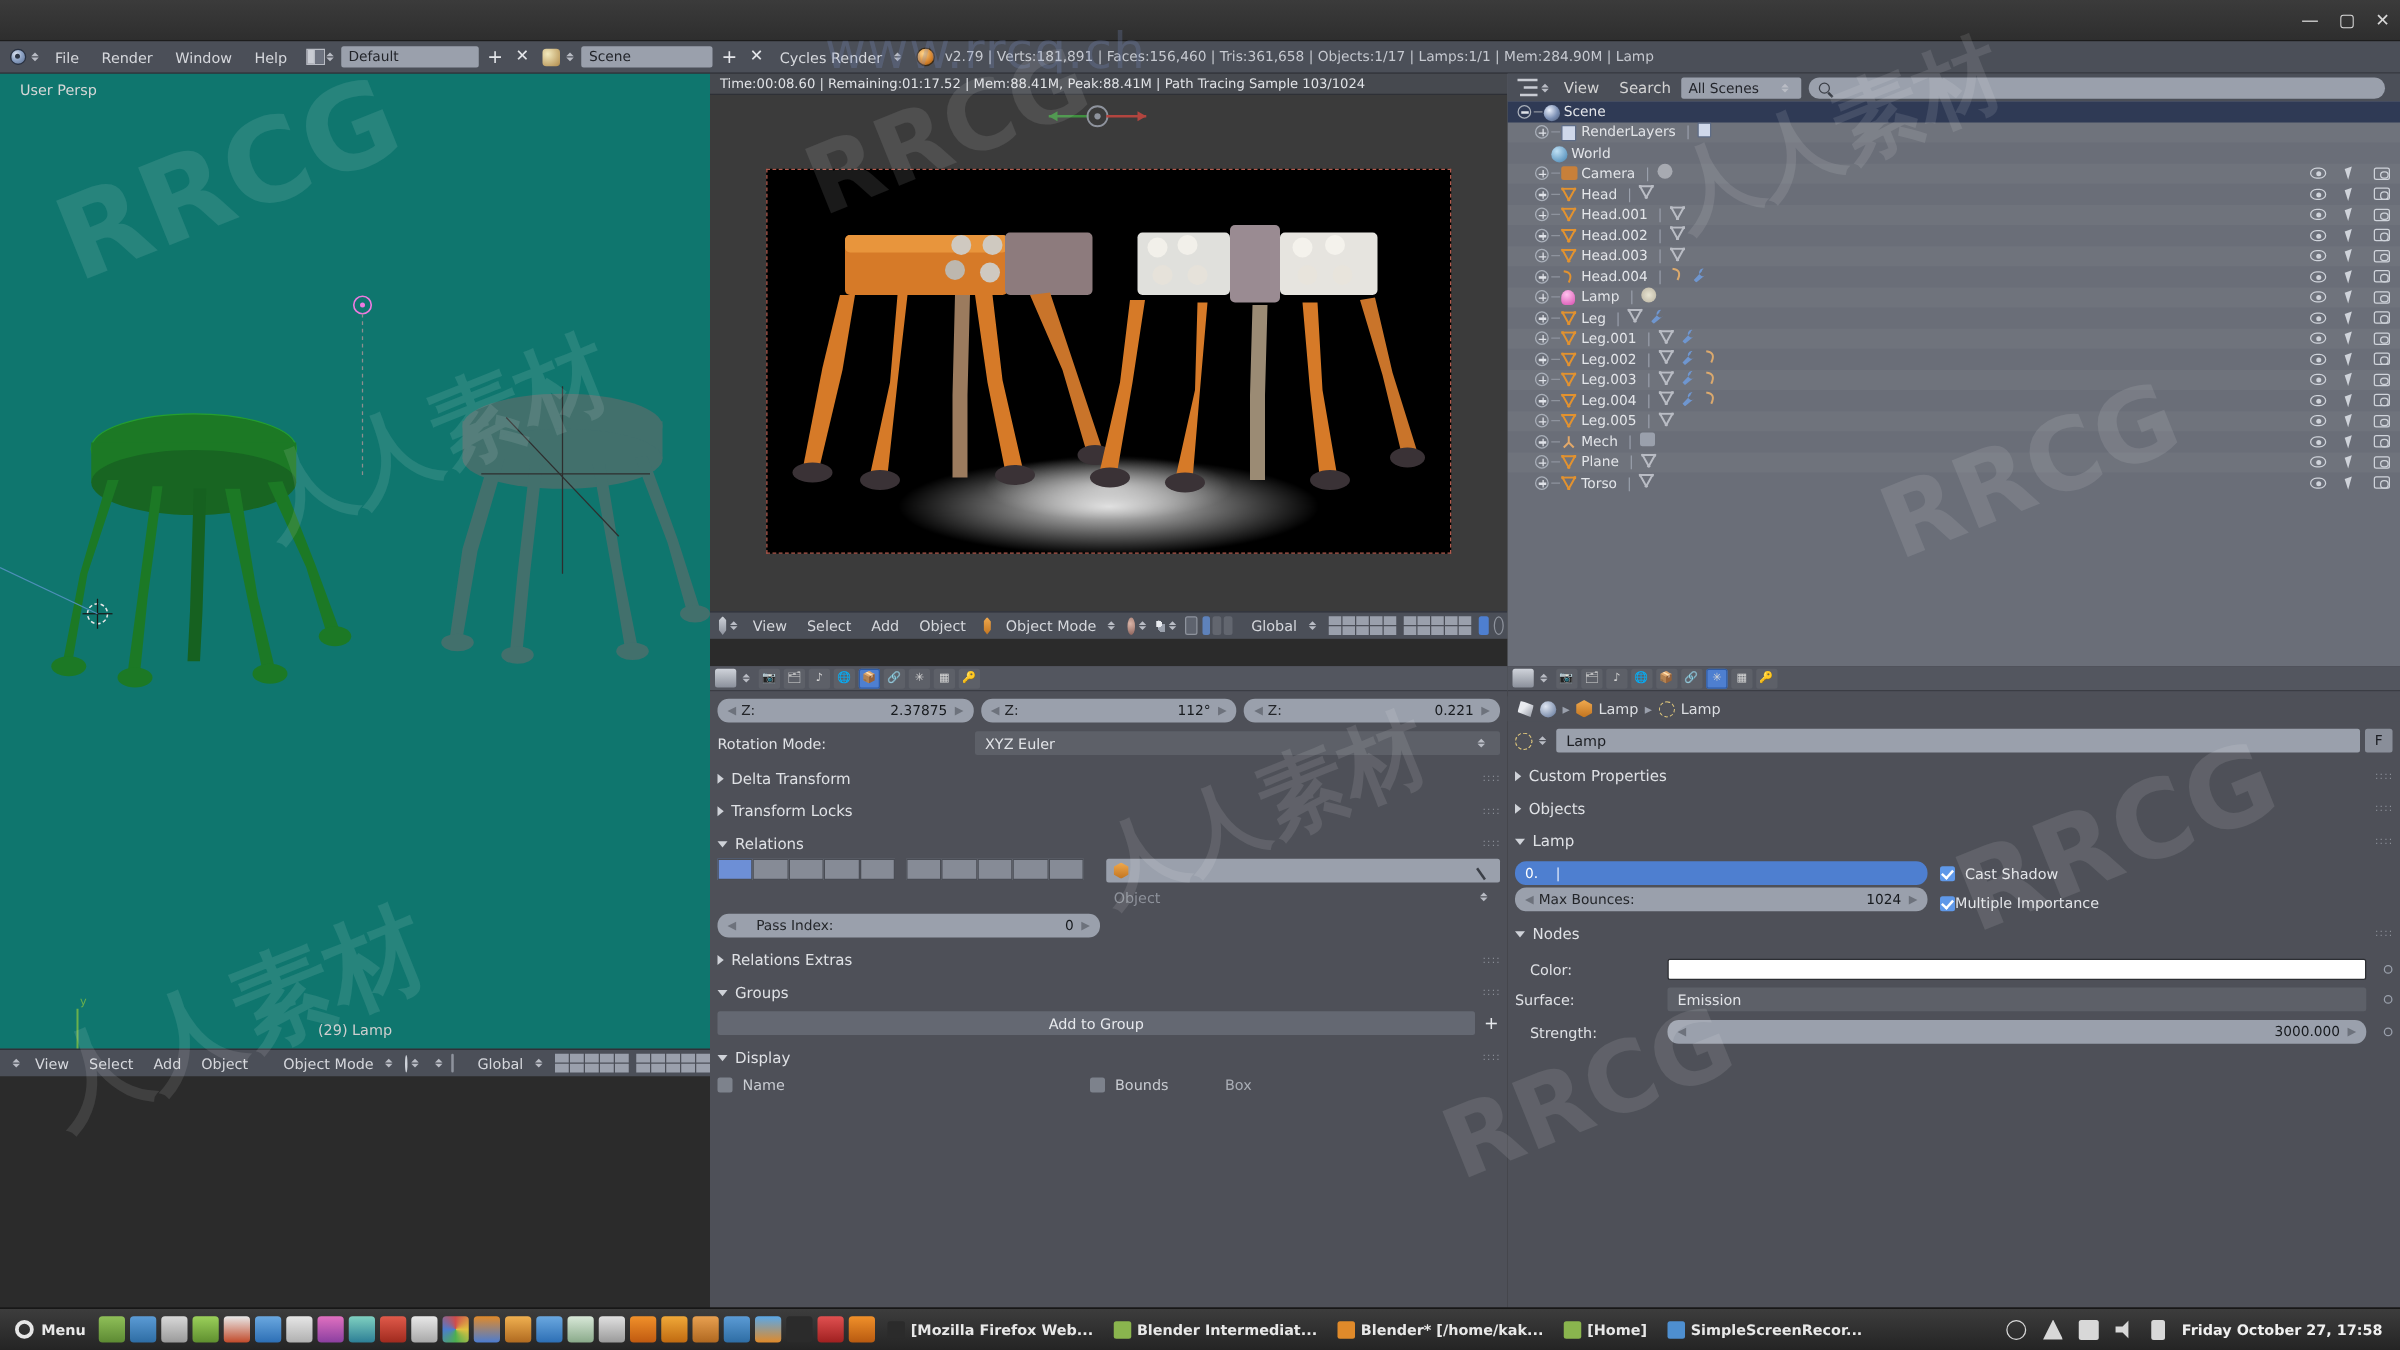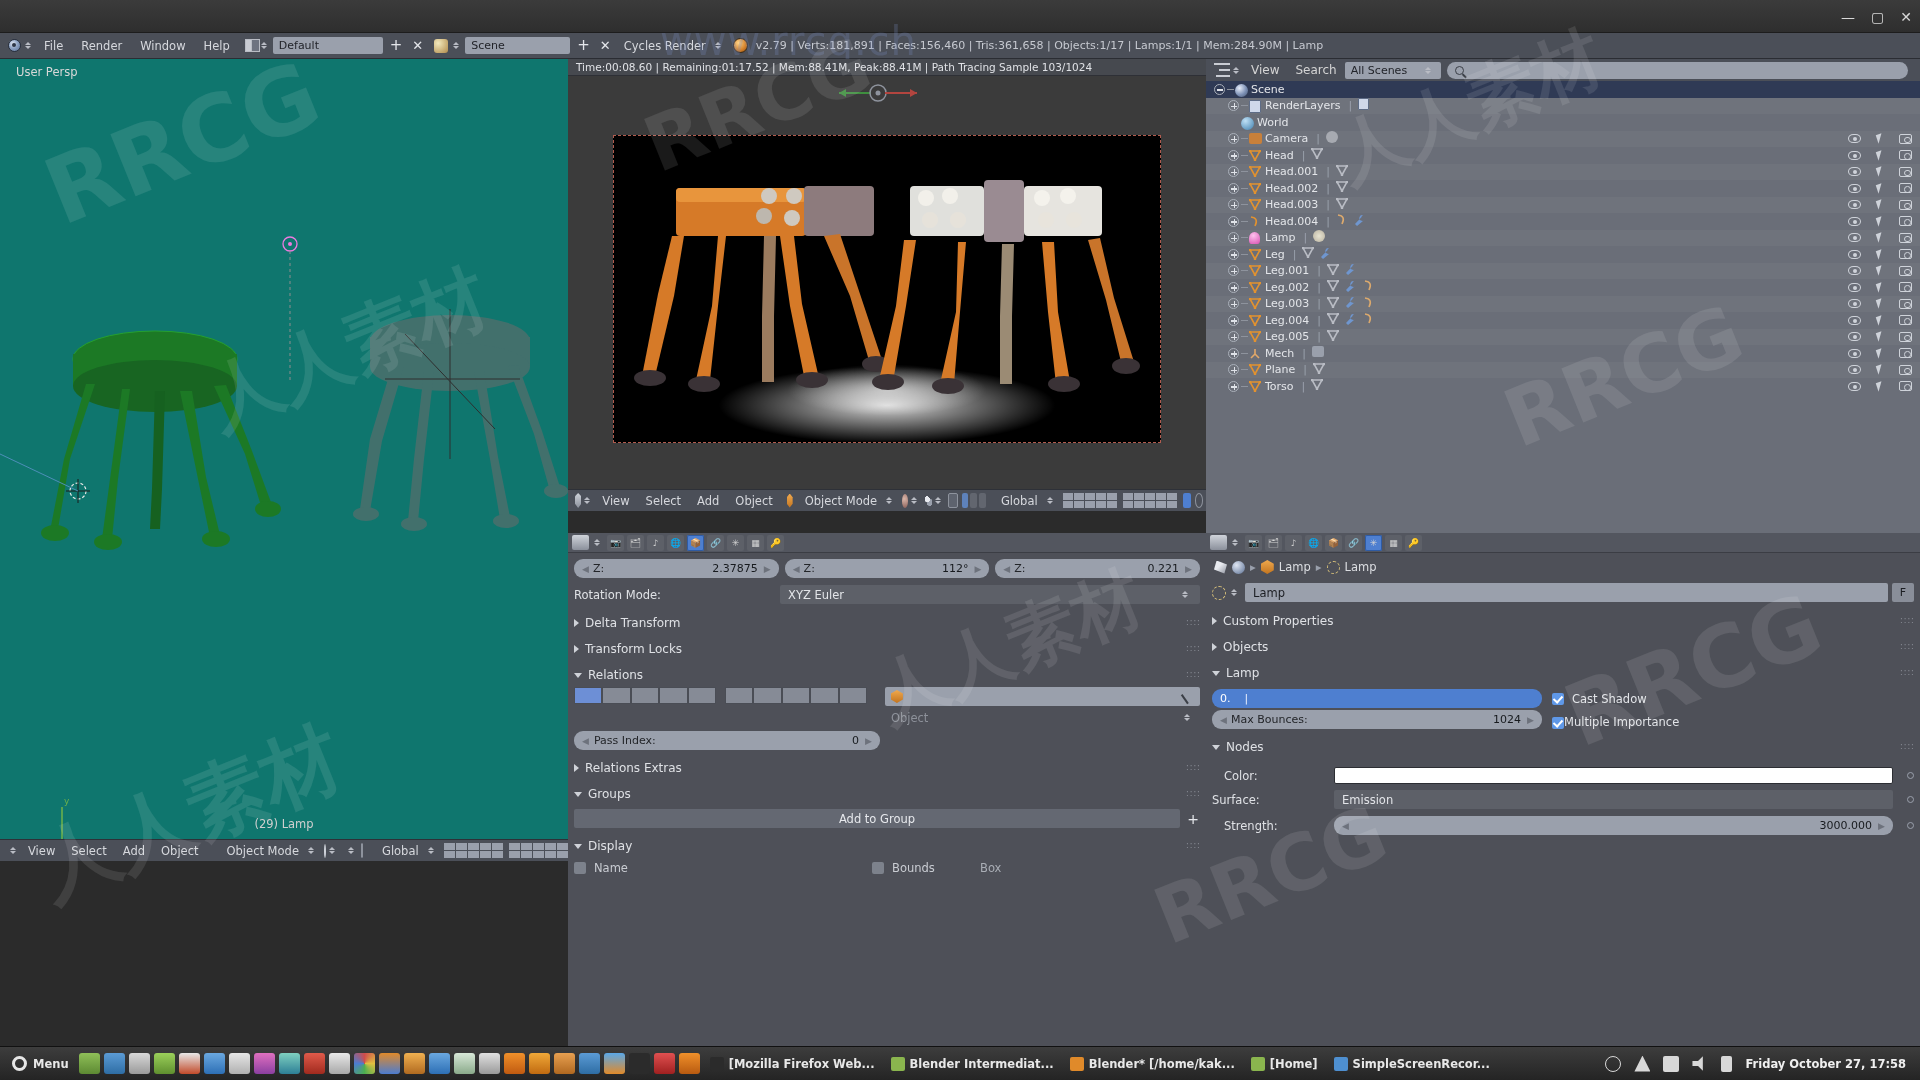--- a/index.html
+++ b/index.html
@@ -1019,21 +1019,21 @@
               <i class="u"></i>
               <i class="d"></i>
             </span>
         </span>
       </span>
     </div>
 
     <div class="row" style="margin-top:4px">
       <span class="nfield" style="width:306px">
         <span class="arrowL">◀</span>
-        <span class="lbl" style="margin-right:auto;margin-left:5px">Pass Index:</span>
+        <span class="lbl" style="margin-right:auto;margin-left:16px">Pass Index:</span>
         <span class="val">0</span>
         <span class="arrowR" style="margin-left:6px">▶</span>
       </span>
     </div>
 
     <div class="sect" style="margin-top:8px">
       <span class="caret"></span>
       <span>Relations Extras</span>
       <span class="grip">::::</span>
     </div>

